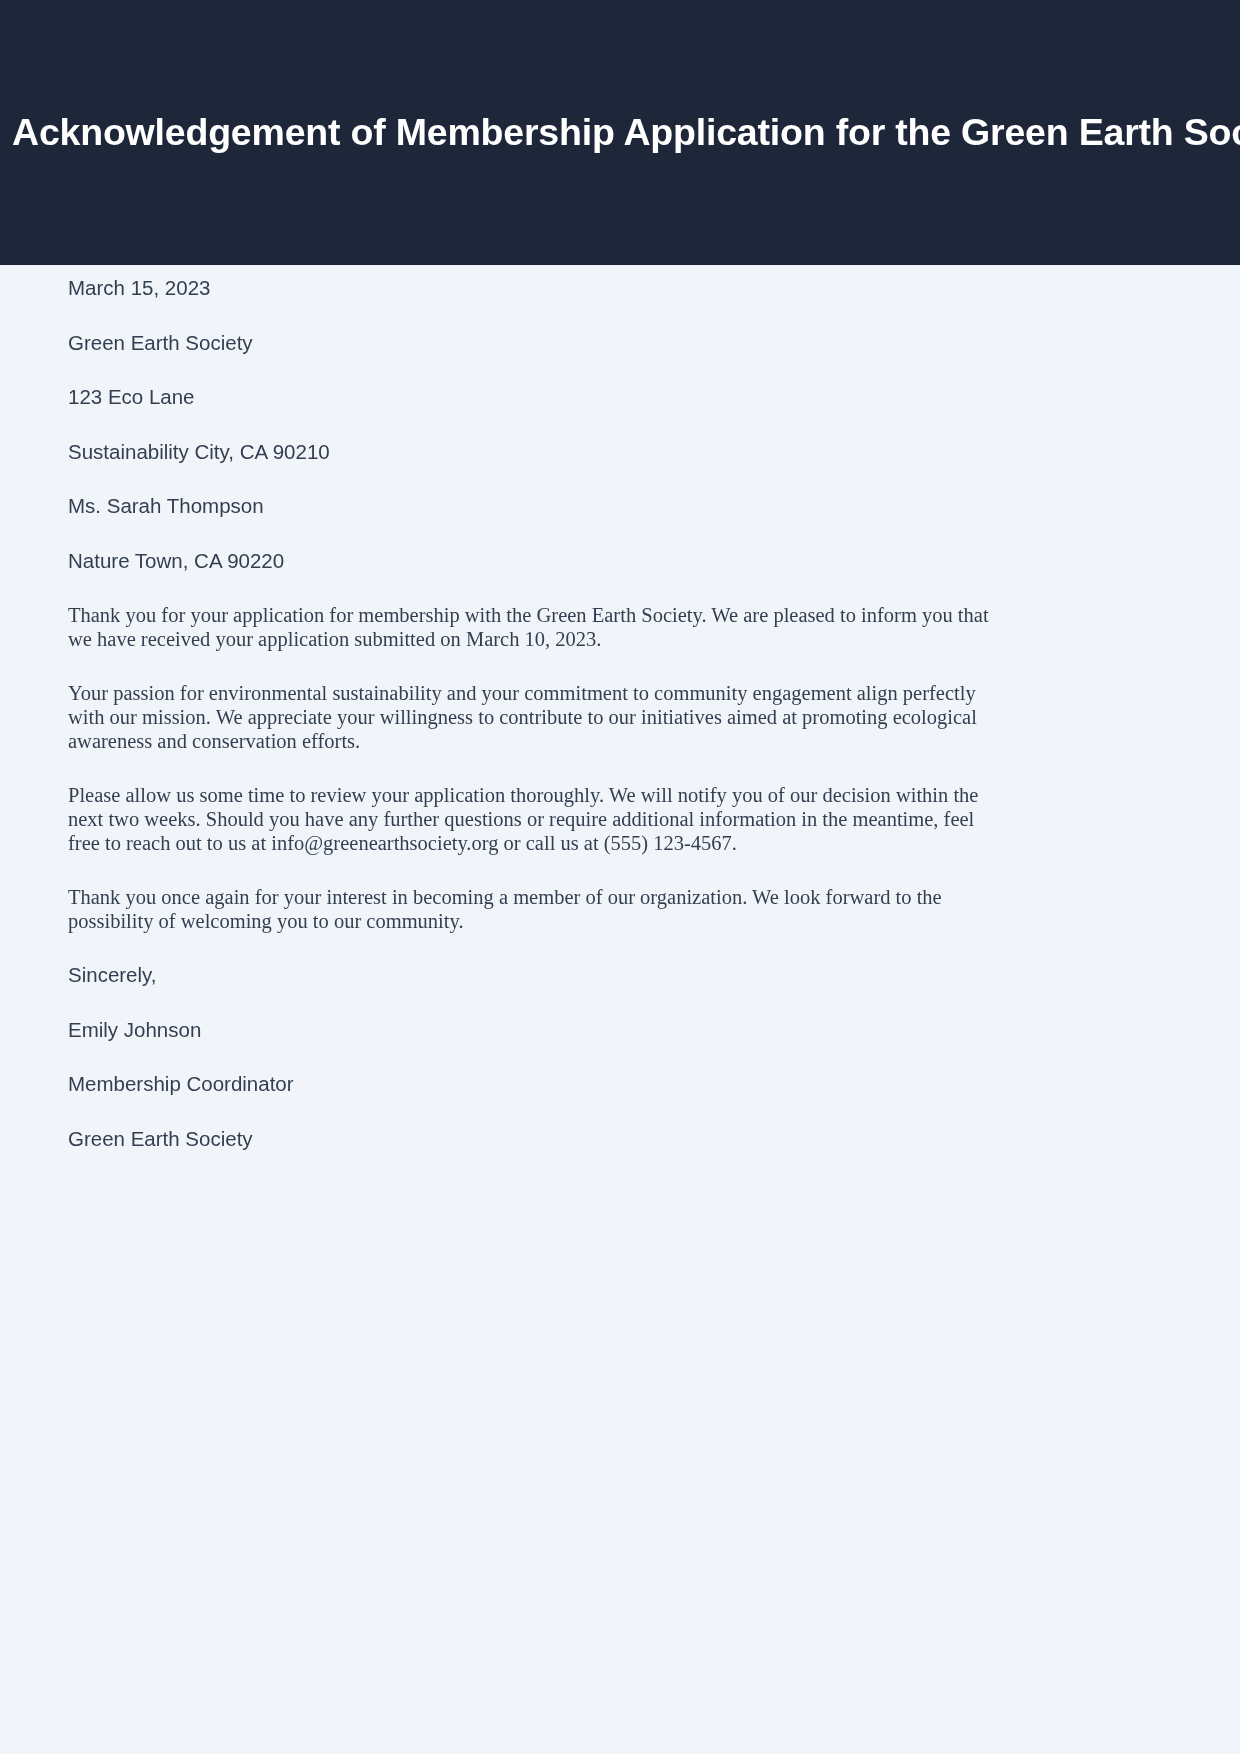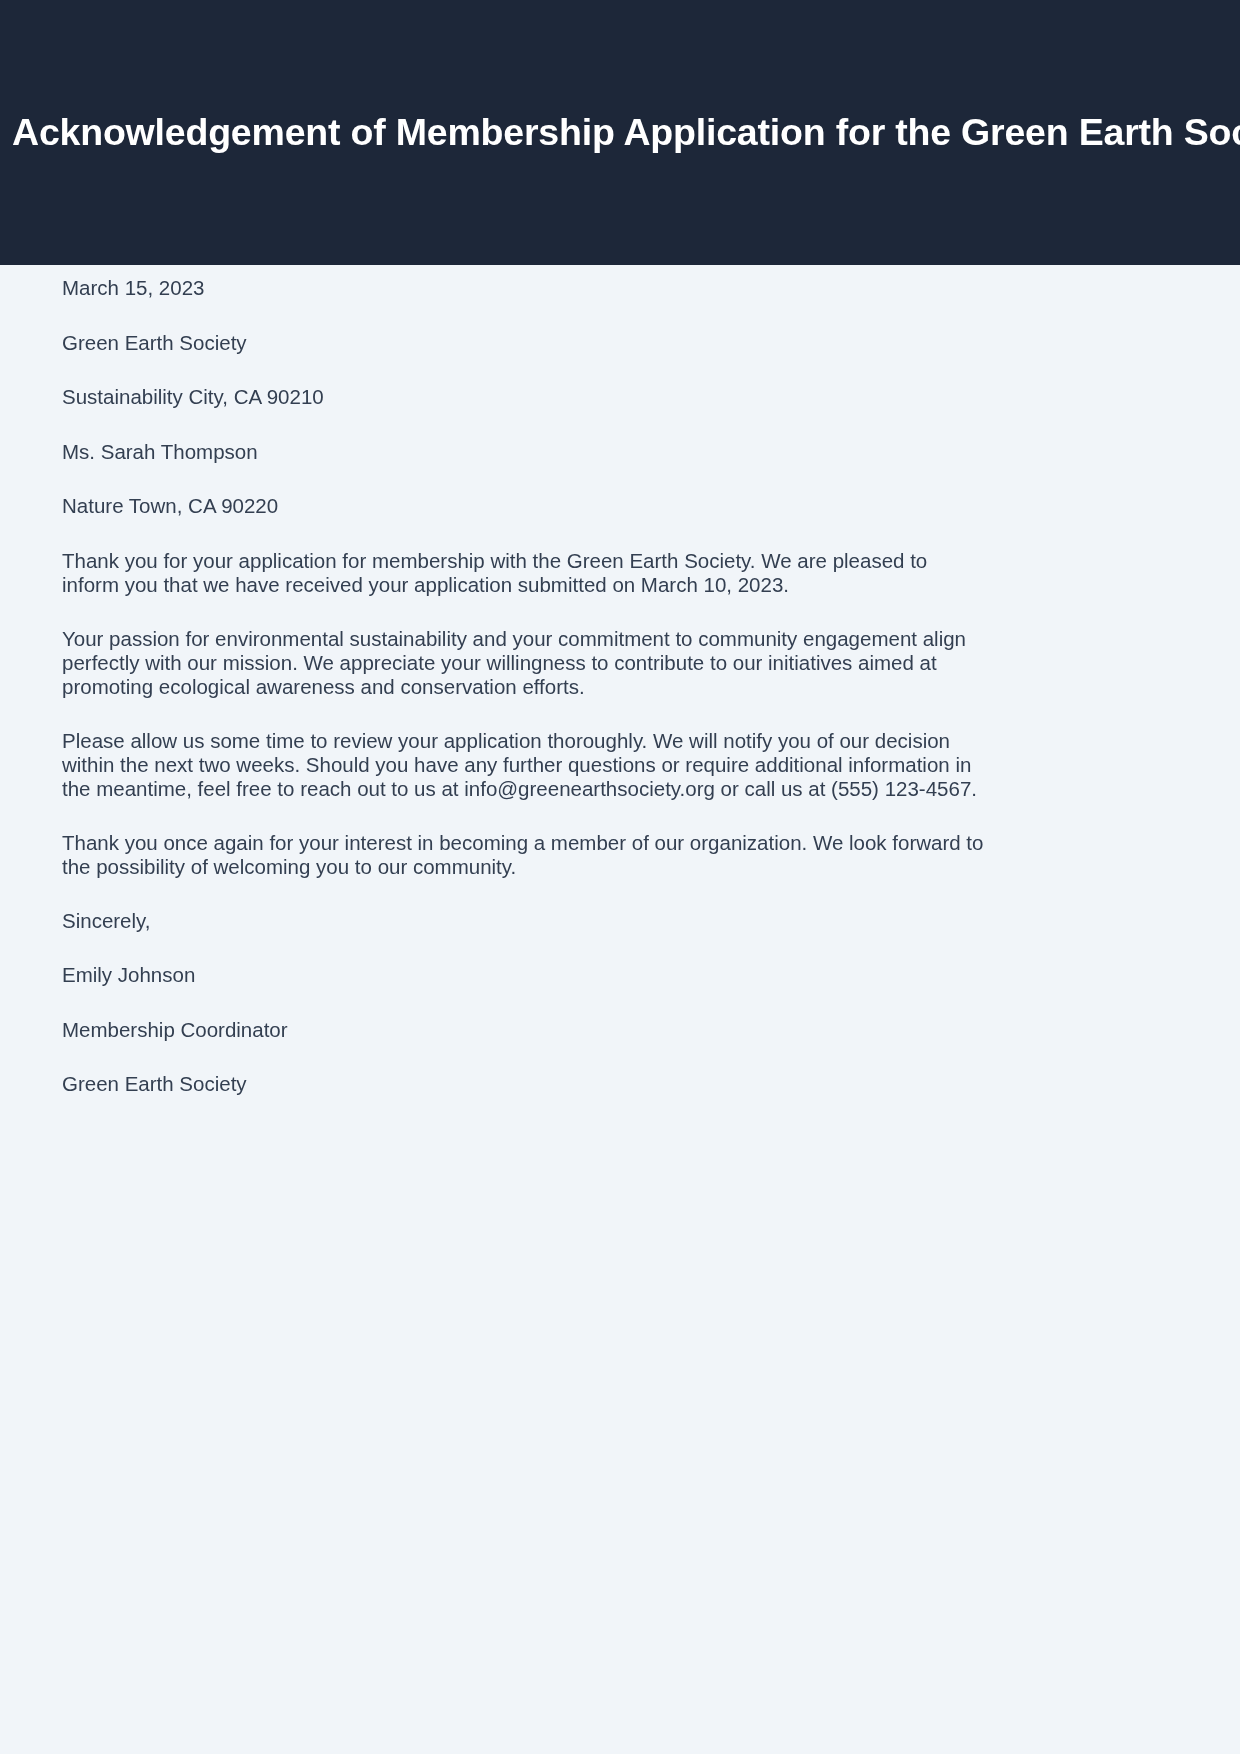--- a/index.html
+++ b/index.html
@@ -44,21 +44,21 @@
     font-weight: 700;
     line-height: 1.15;
     letter-spacing: -0.2px;
     white-space: nowrap;
   }
 
   
   .letter {
     position: absolute;
     top: 265px;
-    left: 1px;
+    left: 7px;
     width: 1224px;
     box-sizing: border-box;
     padding: 11px 190px 0 61px;
   }
 
   .block {
     color: #333f51;
     font-family: "Liberation Sans", sans-serif;
     font-size: 20.5px;
     line-height: 24px;
@@ -67,20 +67,21 @@
 
   
   .line {
     margin: 0 0 30.5px 0;
   }
 
   
   .para {
     margin: 16px 0 30px 0;
     max-width: 925px;
+    font-family: Liberation Serif, serif;
   }
 
   .para:last-child,
   .line:last-child {
     margin-bottom: 0;
   }
 
   .sig-block .line {
     margin-bottom: 30.5px;
   }
@@ -93,20 +94,21 @@
   <div class="header-band">
     <h1 class="doc-title">Acknowledgement of Membership Application for the Green Earth Society</h1>
   </div>
 
   <div class="letter">
 
     <p class="block line">March 15, 2023</p>
 
     <p class="block line">Green Earth Society</p>
 
+    <p class="block line">123 Eco Lane</p>
 
     <p class="block line">Sustainability City, CA 90210</p>
 
     <p class="block line">Ms. Sarah Thompson</p>
 
 
     <p class="block line">Nature Town, CA 90220</p>
 
 
     <p class="block para">Thank you for your application for membership with the Green Earth Society. We are pleased to inform you that we have received your application submitted on March 10, 2023.</p>

